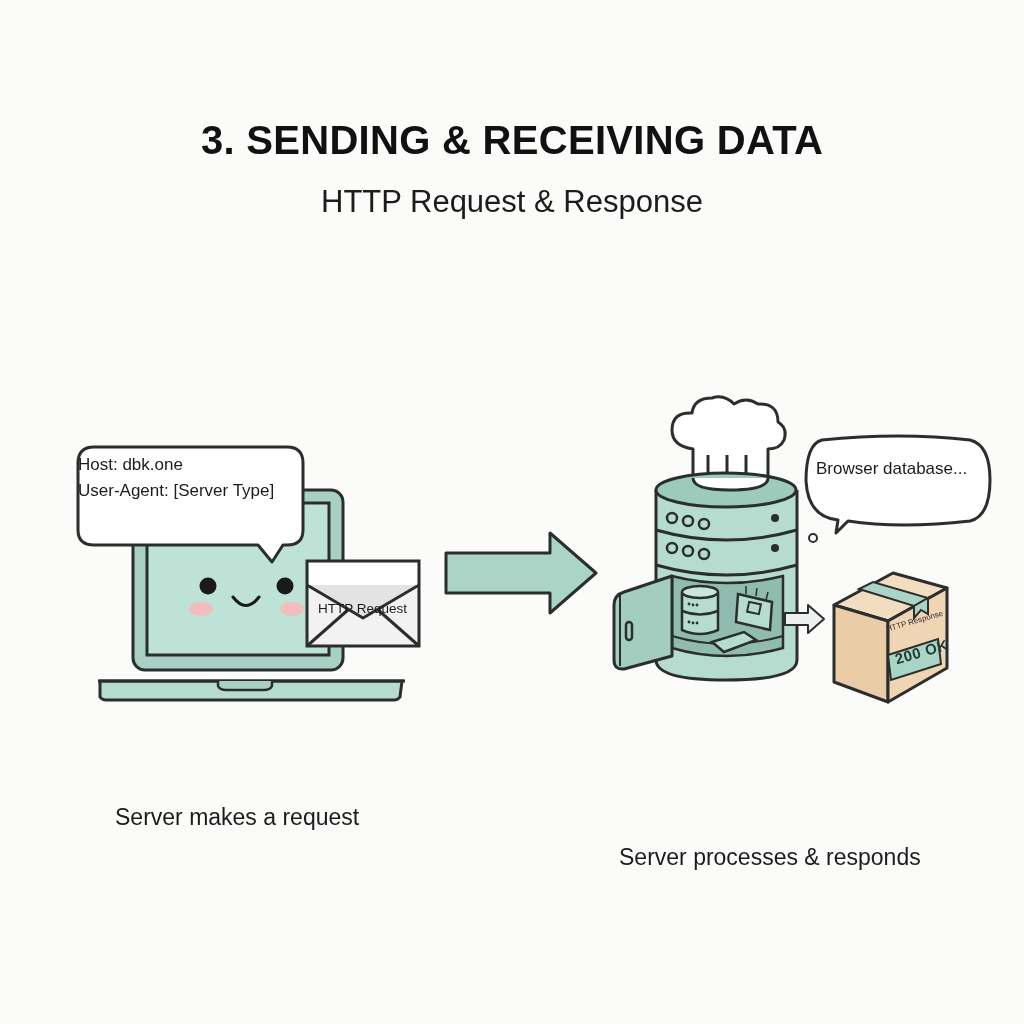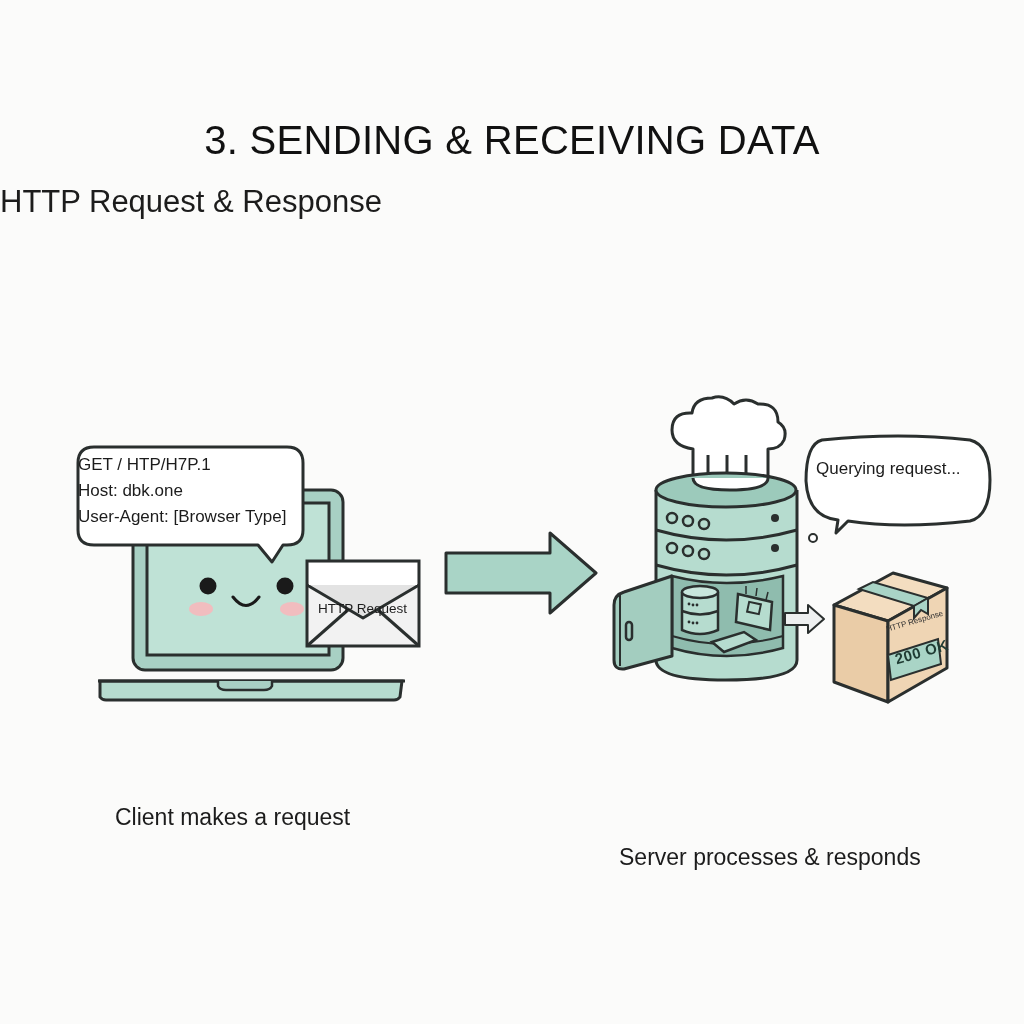--- a/index.html
+++ b/index.html
@@ -6,27 +6,27 @@
     body {
       width: 1024px; height: 1024px;
       background: #fbfbfa;
       position: relative;
       overflow: hidden;
       font-family: "Liberation Sans", sans-serif;
       color: #1a1a1a;
     }
     .title {
       position: absolute; left: 0; top: 118px; width: 1024px;
-      text-align: center; font-weight: normal; font-size: 40px;
+      text-align: center; font-weight: bold; font-size: 40px;
       letter-spacing: 0.3px; color: #111;
       font-family: "Liberation Sans", sans-serif;
     }
     .subtitle {
       position: absolute; left: 0; top: 184px; width: 1024px;
-      font-size: 31px; color: #1c1c1c;
+      text-align: center; font-size: 31px; color: #1c1c1c;
     }
     .caption {
       position: absolute; top: 804px; font-size: 23px; color: #1c1c1c;
     }
     #cap-left { left: 115px; }
     #cap-right { left: 619px; margin-top: 40px; }
     svg.scene { position: absolute; left: 0; top: 0; }
     .bubble-text {
       position: absolute; font-size: 17px; line-height: 26px; color: #1c1c1c;
       white-space: nowrap;
@@ -165,28 +165,27 @@
     <path d="M888 621 L947 588 L947 668 L888 702 Z" fill="#efd5b4" stroke="#2a2f2e" stroke-width="3" stroke-linejoin="round"></path>
 
     <path d="M859 589 L873 582 L928 598 L914 606 Z" fill="#a9d4c6" stroke="#2a2f2e" stroke-width="2"></path>
     <path d="M914 606 L928 598 L928 614 L921 610 L914 618 Z" fill="#a9d4c6" stroke="#2a2f2e" stroke-width="2"></path>
 
     <path d="M888 655 L938 639 L941 664 L891 680 Z" fill="#a9d4c6" stroke="#2a2f2e" stroke-width="2"></path>
   </g>
 </svg>
 
 <div id="req-lines" class="bubble-text">
-  <div>GET / HTP/H7P.1</div>
   <div>Host: dbk.one</div>
-  <div>User-Agent: [Browser Type]</div>
+  <div>User-Agent: [Server Type]</div>
 </div>
 
 <div class="env-label">HTTP Request</div>
 
 <div id="thought-lines" class="bubble-text">
-  <div>Querying request...</div>
+  <div>Browser database...</div>
 </div>
 
 <div class="box-label">HTTP Response</div>
 <div class="ok-label">200 OK</div>
 
-<div id="cap-left" class="caption">Client makes a request</div>
+<div id="cap-left" class="caption">Server makes a request</div>
 <div id="cap-right" class="caption">Server processes &amp; responds</div>
 
 </body></html>

